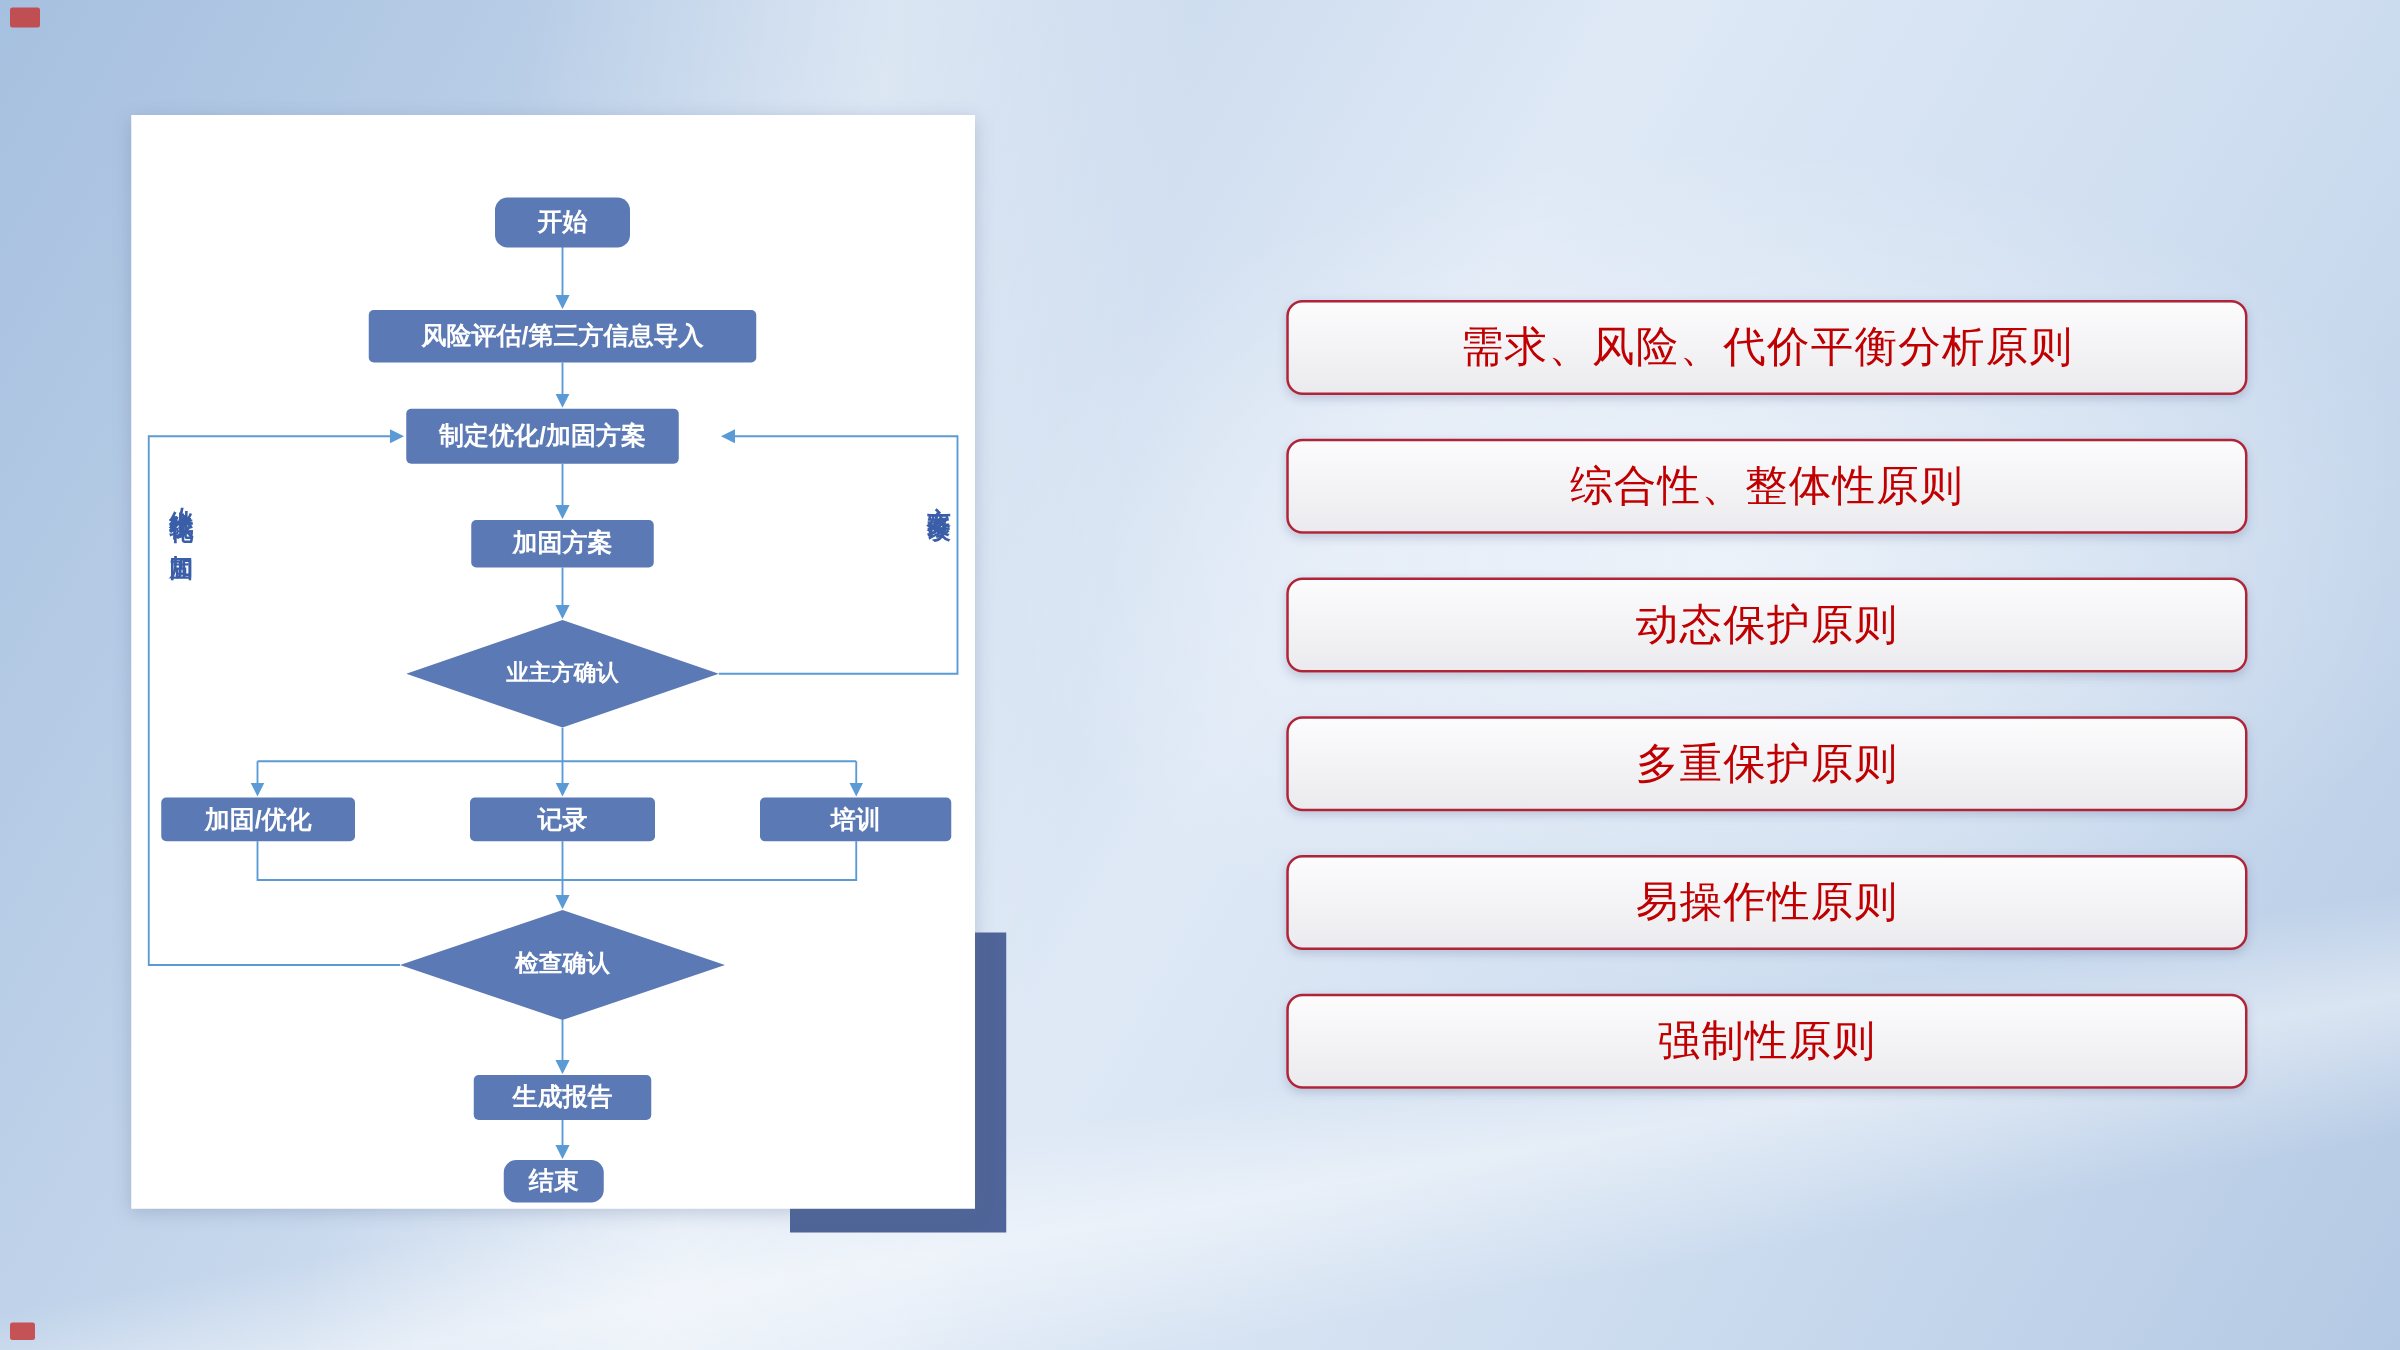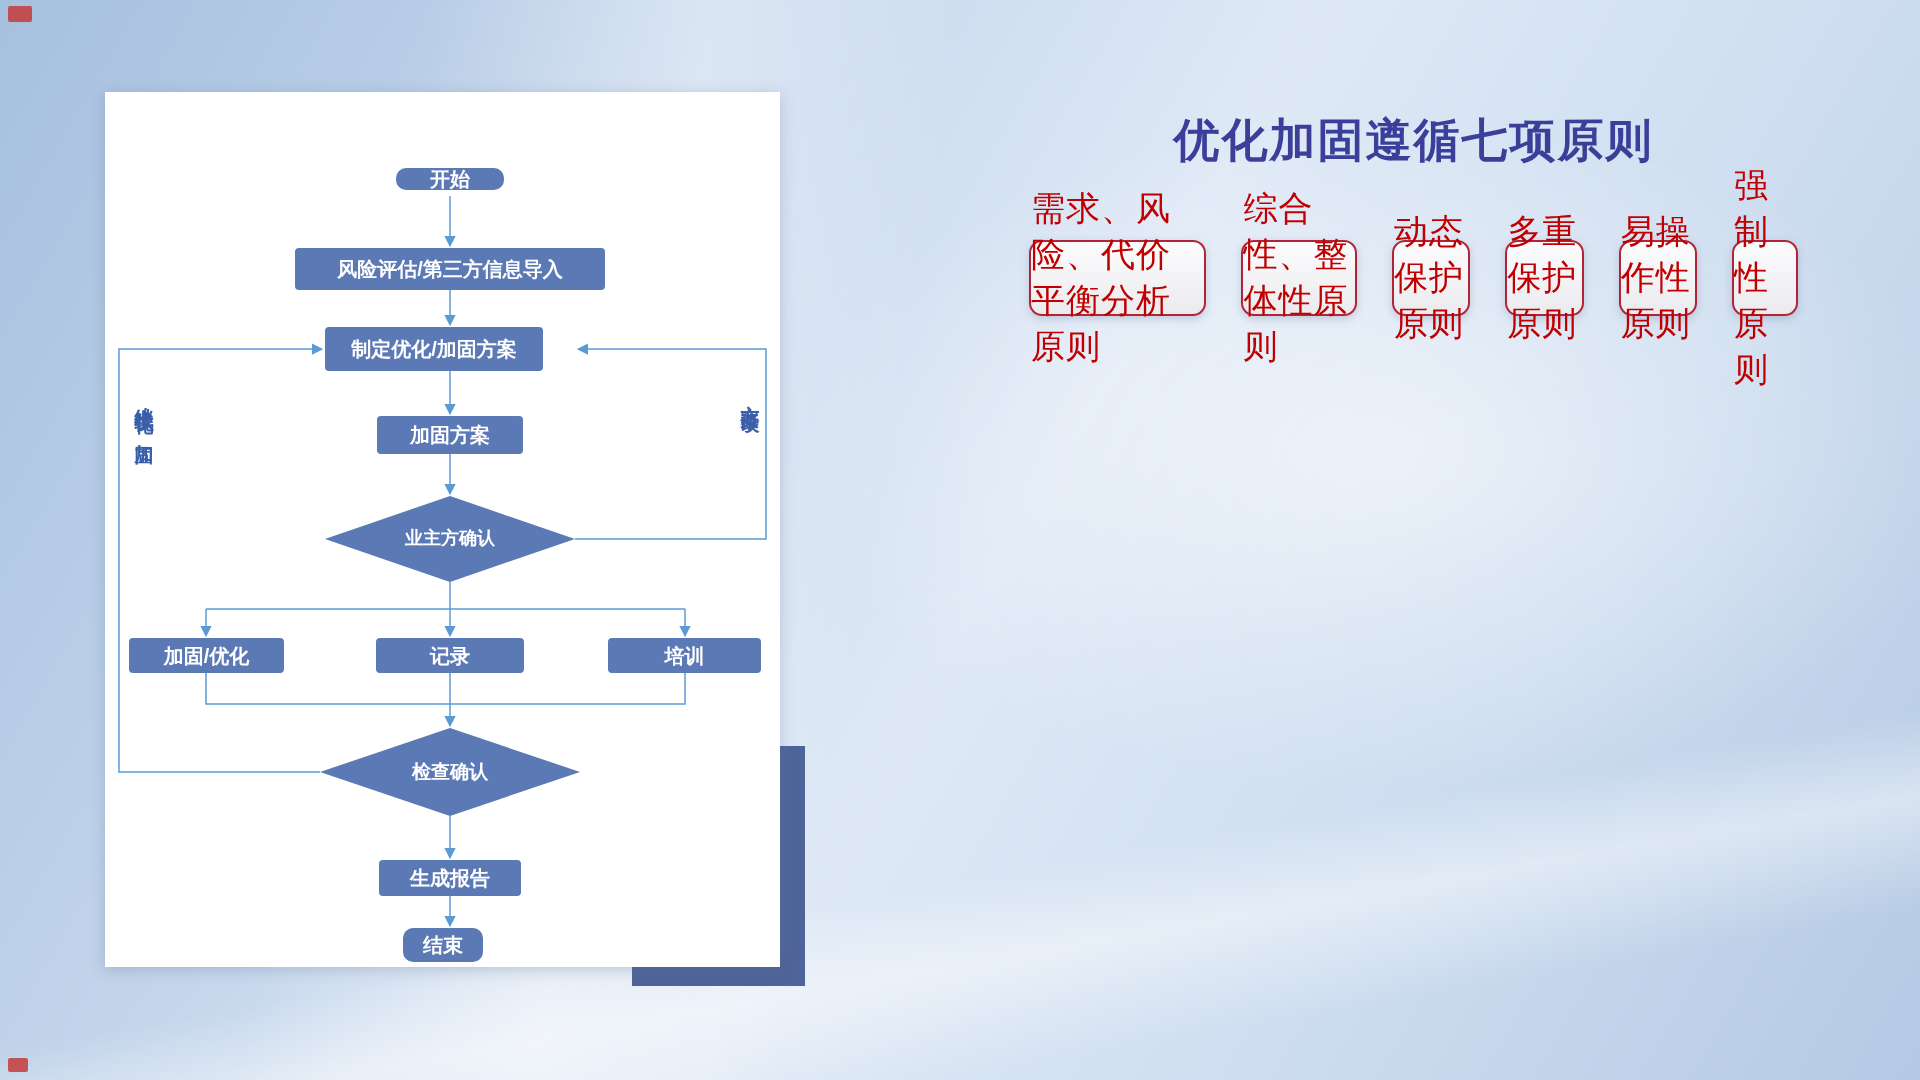--- a/index.html
+++ b/index.html
@@ -32,21 +32,21 @@
     background:#ffffff; z-index:2;
     box-shadow: 0 3px 14px rgba(90,110,150,.30);
   }
   .connectors { position:absolute; left:0; top:0; width:675px; height:875px; }
 
   .flow-node {
     position:absolute; display:flex; align-items:center; justify-content:center;
     background:#5b79b5; color:#ffffff; font-weight:bold; font-size:20px;
     border-radius:4px; text-align:center; line-height:1.1; z-index:3;
   }
-  .n-start    { left:291px; top:76px;  width:108px; height:22px; border-radius:10px; }
+  .n-start    { left:291px; top:66px;  width:108px; height:40px; border-radius:10px; }
   .n-risk     { left:190px; top:156px; width:310px; height:42px; }
   .n-plan     { left:220px; top:235px; width:218px; height:44px; }
   .n-submit   { left:272px; top:324px; width:146px; height:38px; }
   .n-diamond1 { left:220px; top:404px; width:250px; height:86px; border-radius:0;
                 clip-path:polygon(50% 0,100% 50%,50% 100%,0 50%); font-size:18px; }
   .n-harden   { left:24px;  top:546px; width:155px; height:35px; }
   .n-record   { left:271px; top:546px; width:148px; height:35px; }
   .n-training { left:503px; top:546px; width:153px; height:35px; }
   .n-diamond2 { left:215px; top:636px; width:260px; height:88px; border-radius:0;
                 clip-path:polygon(50% 0,100% 50%,50% 100%,0 50%); font-size:19px; }
@@ -63,21 +63,21 @@
 
   
   .right-panel { position:absolute; left:1029px; top:0; width:769px; height:1080px; z-index:2; }
   .panel-title {
     position:absolute; left:0; top:110px; width:100%;
     text-align:center; font-size:46px; font-weight:bold; color:#3c3f99;
     letter-spacing:2px;
   }
   .principles {
     position:absolute; left:0; top:240px; width:769px;
-    display:flex; gap:35px;
+    display:flex; flex-direction:column; gap:35px;
   }
   .principle {
     height:76px; border:2px solid #b02437; border-radius:13px;
     background:linear-gradient(180deg,#fcfcfd 0%, #ebebef 100%);
     display:flex; align-items:center; justify-content:center;
     box-shadow: 0 3px 8px rgba(110,120,160,.30);
   }
   .principle span {
     color:#c00000; font-size:34px; font-weight:500; letter-spacing:1px;
   }
@@ -155,21 +155,20 @@
     </div>
     <div class="flow-node n-end">
       <span>结束</span>
     </div>
 
     <div class="side-label left">继续优化/加固</div>
     <div class="side-label right">方案修改</div>
   </div>
 
   <div class="right-panel">
-    <div class="panel-title">优化加固遵循七项原则</div>
 
     <div class="principles">
       <div class="principle">
         <span>需求、风险、代价平衡分析原则</span>
       </div>
       <div class="principle">
         <span>综合性、整体性原则</span>
       </div>
       <div class="principle">
         <span>动态保护原则</span>

